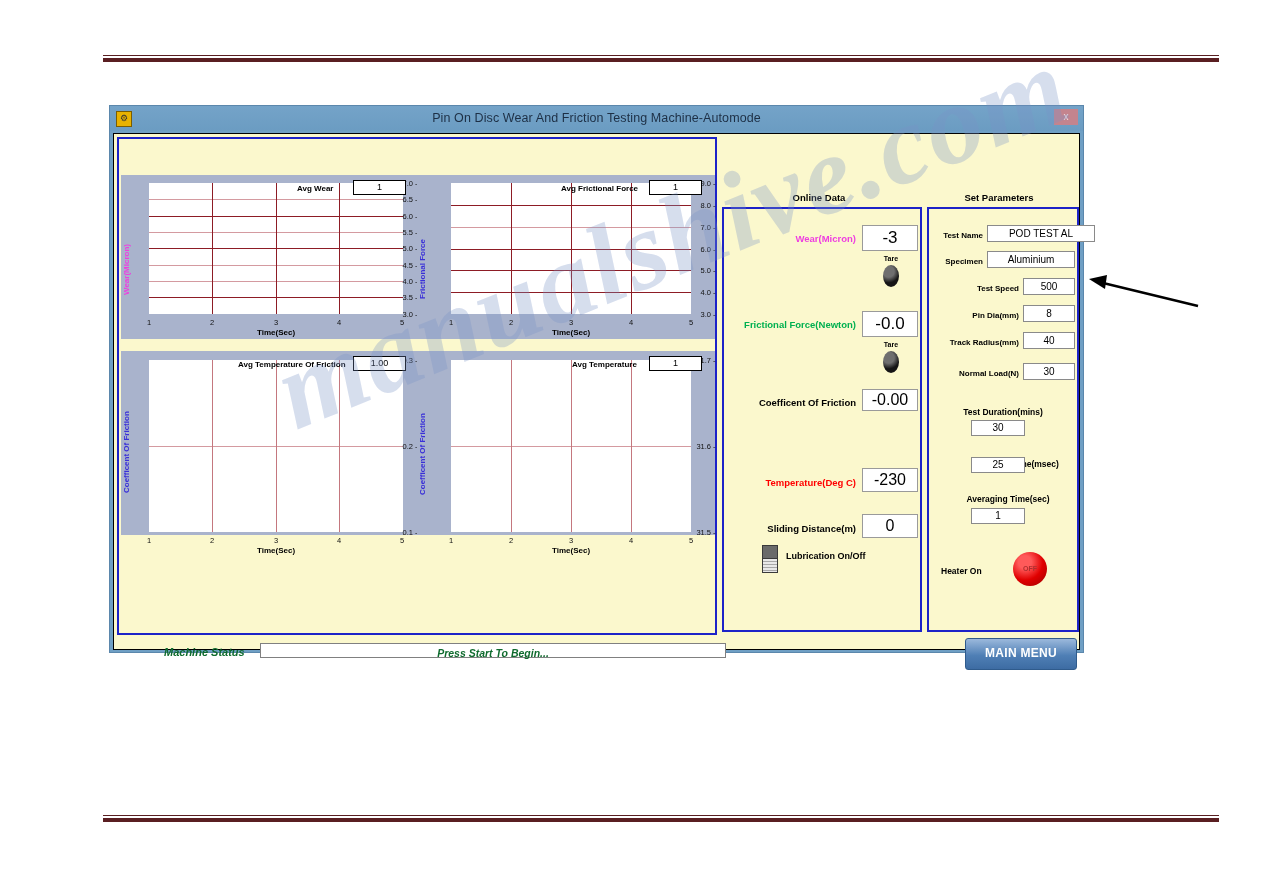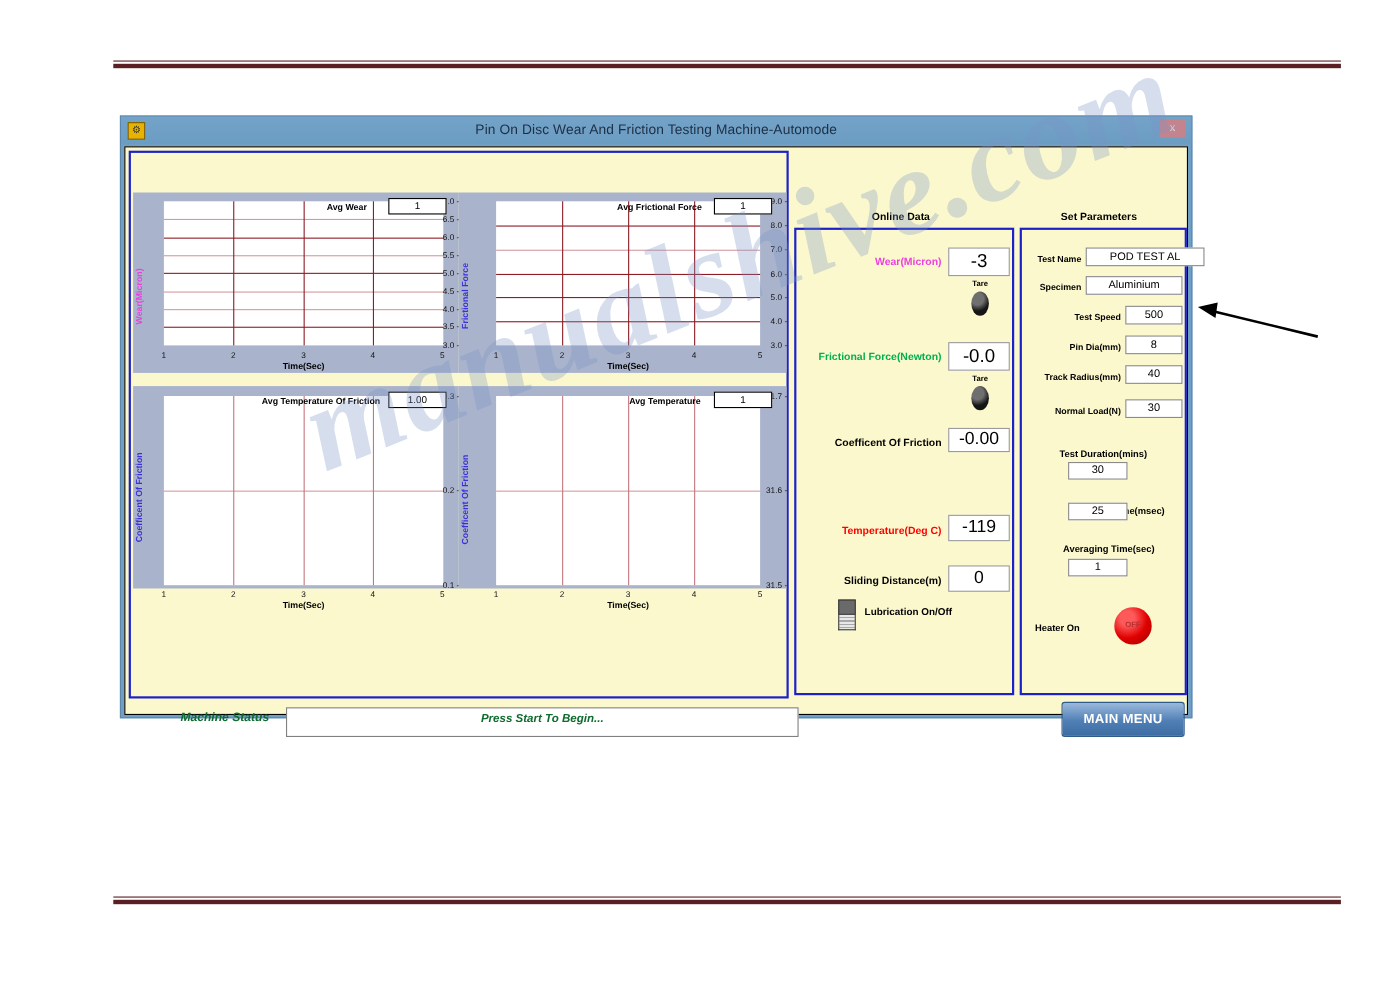--- a/index.html
+++ b/index.html
@@ -146,21 +146,21 @@
     color:#b03030;font-size:7px;font-weight:bold;text-align:center;line-height:34px;
   }
 
   
   #status-row{position:absolute;left:3px;top:504px;width:962px;height:34px;}
   #machine-status-label{
     position:absolute;left:47px;top:8px;font-size:11px;font-weight:bold;
     font-style:italic;color:#0f6b2e;
   }
   #machine-status-box{
-    position:absolute;left:143px;top:5px;width:466px;height:27px;
+    position:absolute;left:143px;top:5px;width:466px;height:15px;
     background:#ffffff;border:1px solid #808080;box-sizing:border-box;
     font-size:10.5px;font-style:italic;font-weight:bold;color:#0f6b2e;
     text-align:center;line-height:19px;
   }
   #main-menu-btn{
     position:absolute;left:848px;top:0px;width:112px;height:32px;
     background:linear-gradient(#9bb9dc,#4f7fb5 55%,#3d6ca3);
     border:1px solid #2f5b8c;border-radius:3px;box-sizing:border-box;
     color:#ffffff;font-size:12px;font-weight:bold;text-align:center;line-height:28px;
     letter-spacing:0.3px;
@@ -322,21 +322,21 @@
 
         <div class="od-label" style="left:2px;top:110px;width:130px;color:#00b050;">Frictional Force(Newton)</div>
         <div class="od-value" style="left:138px;top:102px;width:56px;height:26px;font-size:17px;line-height:24px;">-0.0</div>
         <div class="tare-label" style="left:150px;top:132px;width:34px;">Tare</div>
         <div class="tare-knob" style="left:159px;top:142px;"></div>
 
         <div class="od-label" style="left:8px;top:188px;width:124px;color:#000;">Coefficent Of Friction</div>
         <div class="od-value" style="left:138px;top:180px;width:56px;height:22px;font-size:16px;line-height:20px;">-0.00</div>
 
         <div class="od-label" style="left:8px;top:268px;width:124px;color:#ff0000;">Temperature(Deg C)</div>
-        <div class="od-value" style="left:138px;top:259px;width:56px;height:24px;font-size:16px;line-height:22px;">-119</div>
+        <div class="od-value" style="left:138px;top:259px;width:56px;height:24px;font-size:16px;line-height:22px;">-230</div>
 
         <div class="od-label" style="left:16px;top:314px;width:116px;color:#000;">Sliding Distance(m)</div>
         <div class="od-value" style="left:138px;top:305px;width:56px;height:24px;font-size:16px;line-height:22px;">0</div>
 
         <div id="lubrication-switch">
           <div class="sw-top"></div>
           <div class="sw-bot"></div>
         </div>
         <div id="lubrication-label">Lubrication On/Off</div>
       </div>

